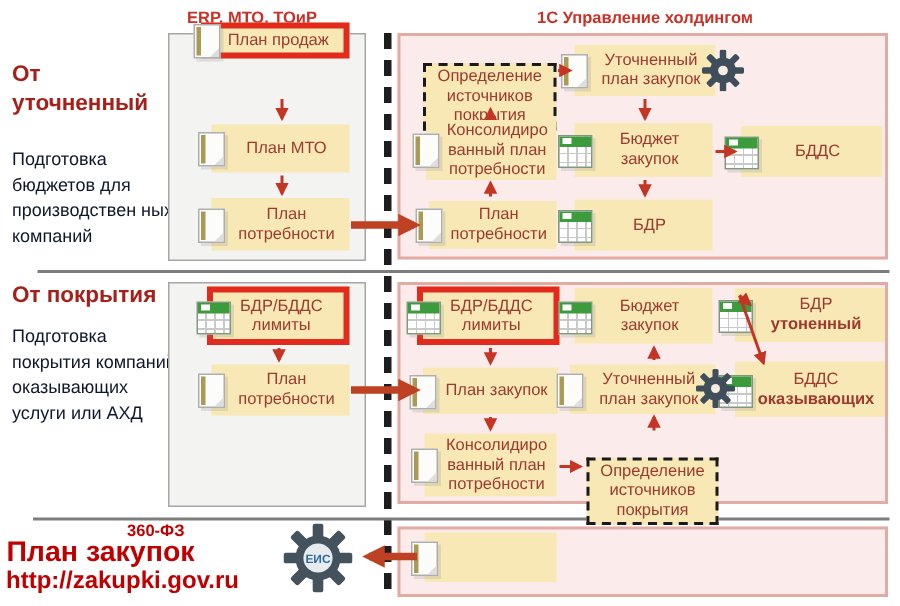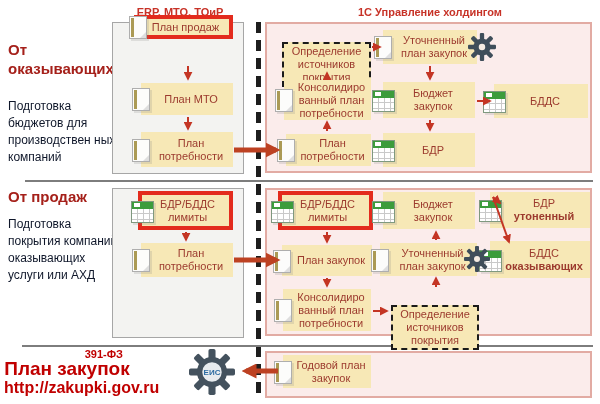--- a/index.html
+++ b/index.html
@@ -51,28 +51,28 @@
       #fff;
     box-shadow:2px 2px 0 rgba(120,120,120,0.18);}
   .gear-sm{position:absolute;}
   svg.overlay{position:absolute;left:0;top:0;z-index:10;pointer-events:none;}
   .a{stroke:#c43524;stroke-width:2;}
   .b{stroke:#bd4122;stroke-width:5;}
 </style>
 </head>
 <body>
 
-<div class="abs syshead" style="left:100px;top:6px;width:160px;">ERP, МТО, ТОиР</div>
+<div class="abs syshead" style="left:88px;top:6px;width:160px;">ERP, МТО, ТОиР</div>
 <div class="abs syshead" style="left:330px;top:6px;width:200px;text-align:center;">1С Управление холдингом</div>
 
-<div class="abs rowtitle" style="left:8px;top:40px;width:110px;">От оказывающих</div>
+<div class="abs rowtitle" style="left:8px;top:40px;width:110px;">От уточненный</div>
 <div class="abs rowsub" style="left:8px;top:98px;width:108px;">Подготовка бюджетов для производствен ных компаний</div>
-<div class="abs rowtitle" style="left:8px;top:187px;width:115px;">От продаж</div>
+<div class="abs rowtitle" style="left:8px;top:187px;width:115px;">От покрытия</div>
 <div class="abs rowsub" style="left:8px;top:216px;width:112px;">Подготовка покрытия компаний оказывающих услуги или АХД</div>
-<div class="abs law" style="left:6px;top:348px;width:121px;">391-ФЗ</div>
+<div class="abs law" style="left:6px;top:348px;width:121px;">360-ФЗ</div>
 <div class="abs bigtitle" style="left:4px;top:358px;width:126px;">План закупок</div>
 <div class="abs url" style="left:4px;top:379px;width:126px;">http://zakupki.gov.ru</div>
 
 <div class="abs panel-gray" style="left:112px;top:22px;width:132px;height:152px;"></div>
 <div class="abs panel-pink" style="left:265px;top:22px;width:327px;height:151px;"></div>
 <div class="abs panel-gray" style="left:112px;top:188px;width:132px;height:150px;"></div>
 <div class="abs panel-pink" style="left:265px;top:188px;width:327px;height:148px;"></div>
 <div class="abs panel-pink" style="left:265px;top:351px;width:327px;height:47px;"></div>
 
 <div class="abs vdash" style="left:256px;top:22px;height:377px;"></div>
@@ -156,21 +156,20 @@
 <div class="node" style="left:283px;top:289px;width:88px;height:42px;">
   <span class="ic-doc"></span>
   <span>Консолидиро ванный план потребности</span>
 </div>
 <div class="node dashed" style="left:391px;top:289px;width:88px;height:45px;">
   <span>Определение источников покрытия</span>
 </div>
 
 <div class="node" style="left:283px;top:355px;width:88px;height:33px;">
   <span class="ic-doc"></span>
-  <span>Годовой план закупок</span>
 </div>
 
 <svg width="0" height="0" style="position:absolute;">
   <defs>
     <symbol id="gear" viewBox="0 0 52 52">
       <g fill="#3f4e5a">
         <rect x="22" y="0" width="8" height="52" rx="2"></rect>
         <rect x="22" y="0" width="8" height="52" rx="2" transform="rotate(45 26 26)"></rect>
         <rect x="22" y="0" width="8" height="52" rx="2" transform="rotate(90 26 26)"></rect>
         <rect x="22" y="0" width="8" height="52" rx="2" transform="rotate(135 26 26)"></rect>

